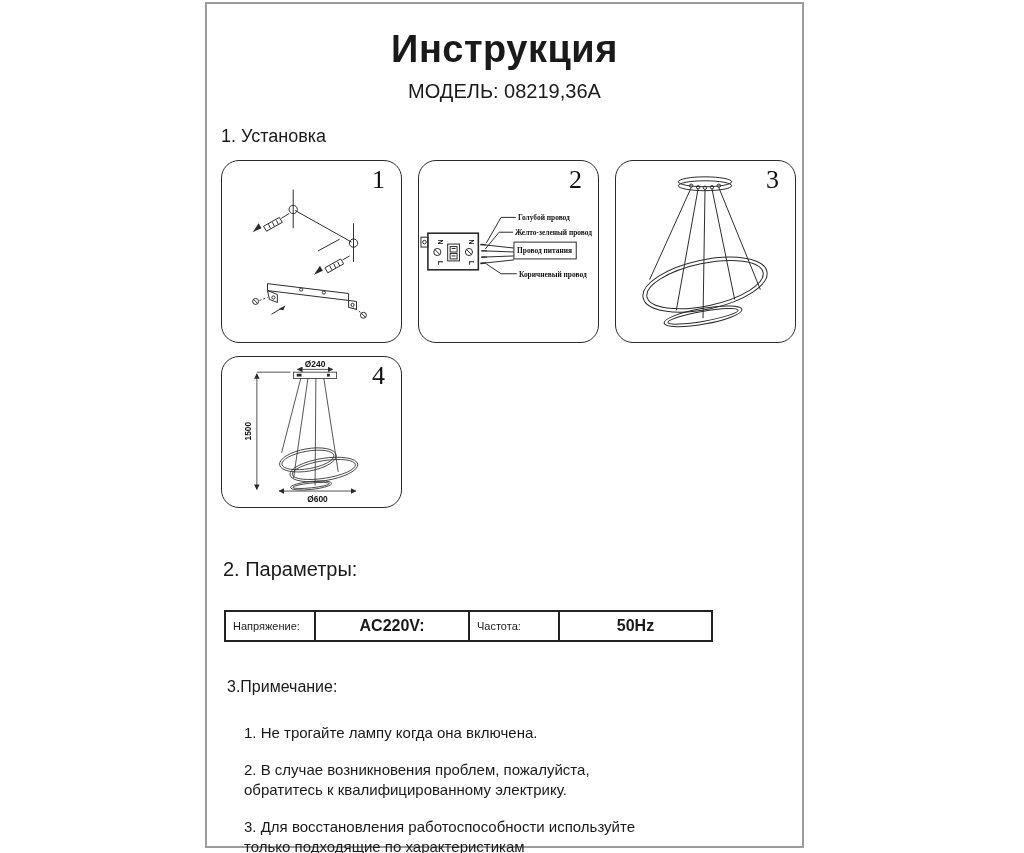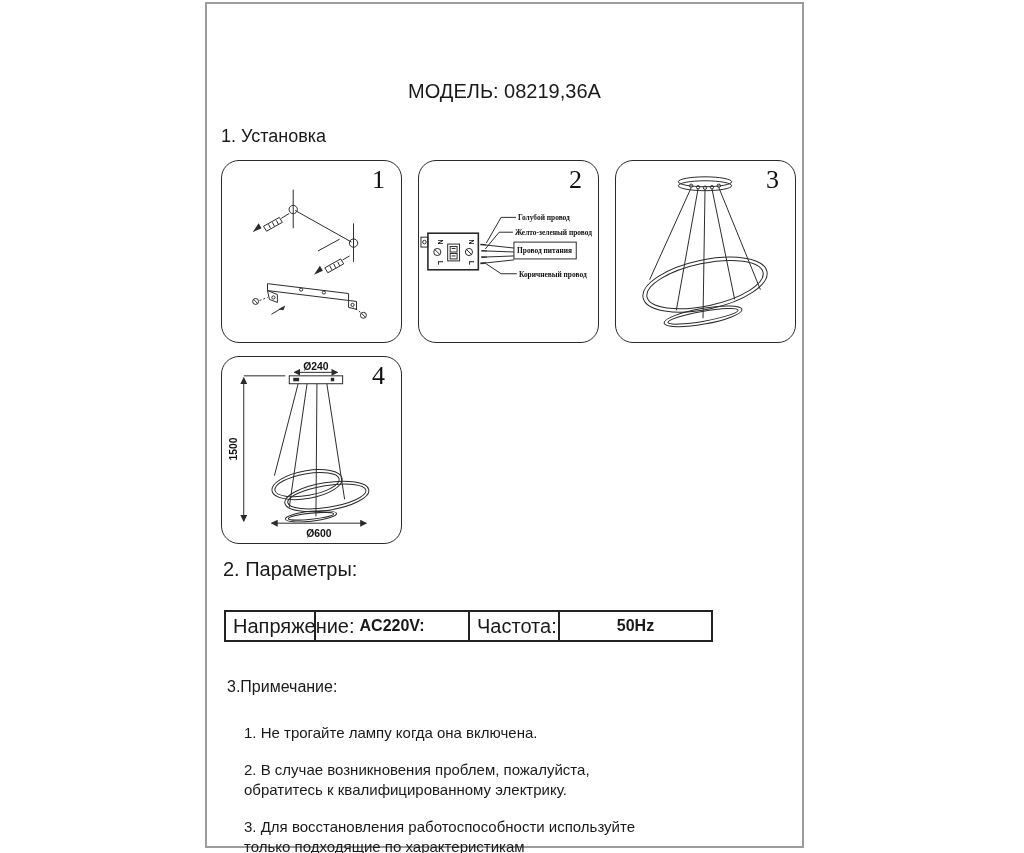--- a/index.html
+++ b/index.html
@@ -19,49 +19,50 @@
     position:absolute;top:76px;left:0;width:100%;text-align:center;font-size:20px;
   }
   .h-install{position:absolute;left:14px;top:122px;font-size:18px;font-weight:normal;}
   .h-params{position:absolute;left:16px;top:554px;font-size:20px;}
   .h-notes{position:absolute;left:20px;top:674px;font-size:16px;}
   .diagram-box{
     position:absolute;width:181px;height:183px;border:1.6px solid #2a2a2a;
     border-radius:18px;background:#fff;box-sizing:border-box;
   }
   #box1{left:14px;top:156px;} #box2{left:211px;top:156px;}
-  #box3{left:408px;top:156px;} #box4{left:14px;top:352px;height:188px;}
+  #box3{left:408px;top:156px;} #box4{left:14px;top:352px;height:152px;}
   .box-number{
     position:absolute;top:4px;right:16px;font-family:"Liberation Serif",serif;
     font-size:26px;color:#111;
   }
   .diagram-box svg{position:absolute;left:0;top:0;width:100%;height:100%;}
   svg .ln{stroke:#2a2a2a;stroke-width:1;fill:none;}
   svg .lnb{stroke:#2a2a2a;stroke-width:1.6;fill:none;}
   svg .fil{fill:#2a2a2a;stroke:none;}
   svg .lbl{font-family:"Liberation Serif",serif;font-weight:bold;font-size:7.5px;fill:#111;}
   svg .dim{font-family:"Liberation Sans",sans-serif;font-weight:bold;font-size:10.5px;fill:#111;}
   svg .term{font-family:"Liberation Sans",sans-serif;font-weight:bold;font-size:7px;fill:#111;}
   .params-table{
     position:absolute;left:17px;top:606px;width:487px;border-collapse:collapse;
     table-layout:fixed;
   }
   .params-table td{
-    border:2px solid #222;height:30px;box-sizing:border-box;font-size:20px;
+    border:2px solid #222;height:30px;box-sizing:border-box;font-size:11px;
     padding:0 0 0 7px;white-space:nowrap;
   }
   .params-table td.val{text-align:center;font-weight:bold;font-size:16px;padding:0;}
   .notes{position:absolute;left:20px;top:702px;width:434px;font-size:15px;line-height:20px;}
   .notes p{margin:17px;}
 </style>
 </head>
 <body>
 
 <div class="sheet">
 
+  <div class="title">Инструкция</div>
   <div class="model">МОДЕЛЬ: 08219,36A</div>
 
   <div class="h-install">1. Установка</div>
 
   <div class="diagram-box" id="box1">
     <svg viewBox="0 0 181 183">
       <line class="ln" x1="74" y1="50" x2="131" y2="82"></line>
       <line class="ln" x1="72" y1="29" x2="72" y2="68"></line>
       <circle class="ln" cx="72" cy="49" r="4.2"></circle>
       <line class="ln" x1="133" y1="63" x2="133" y2="102"></line>

